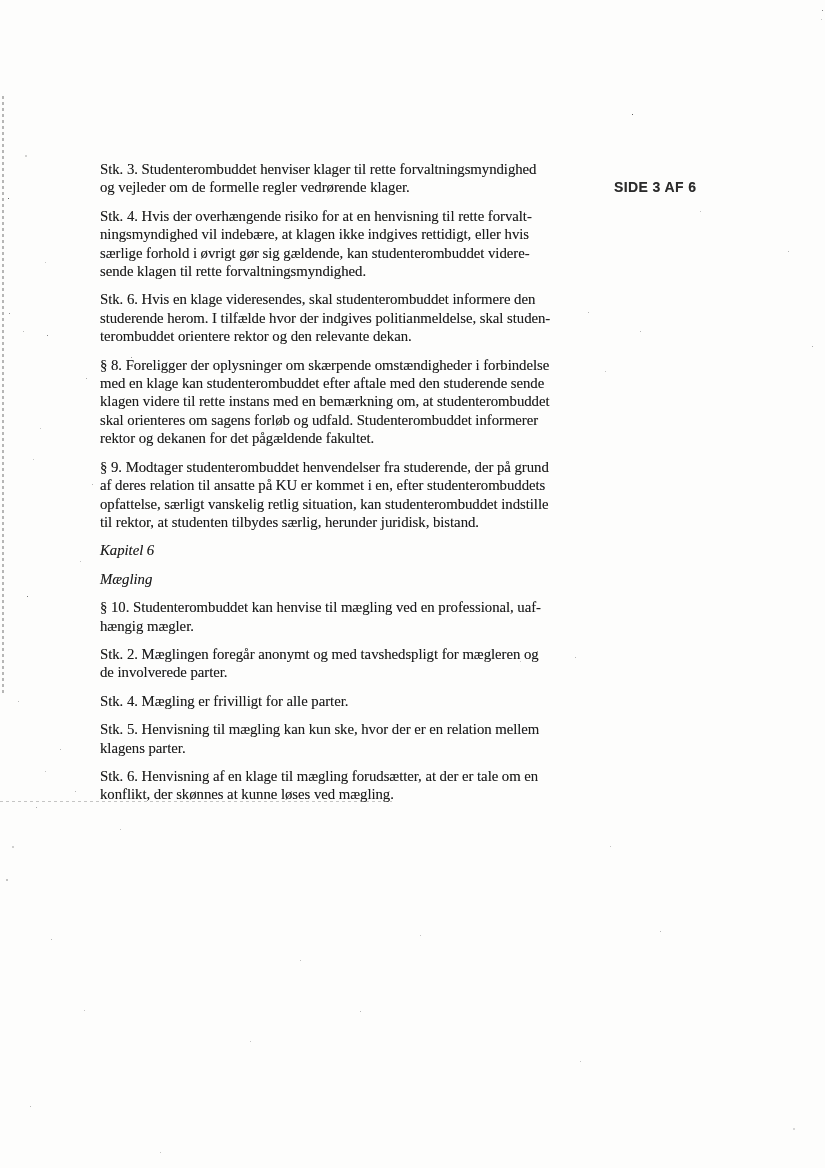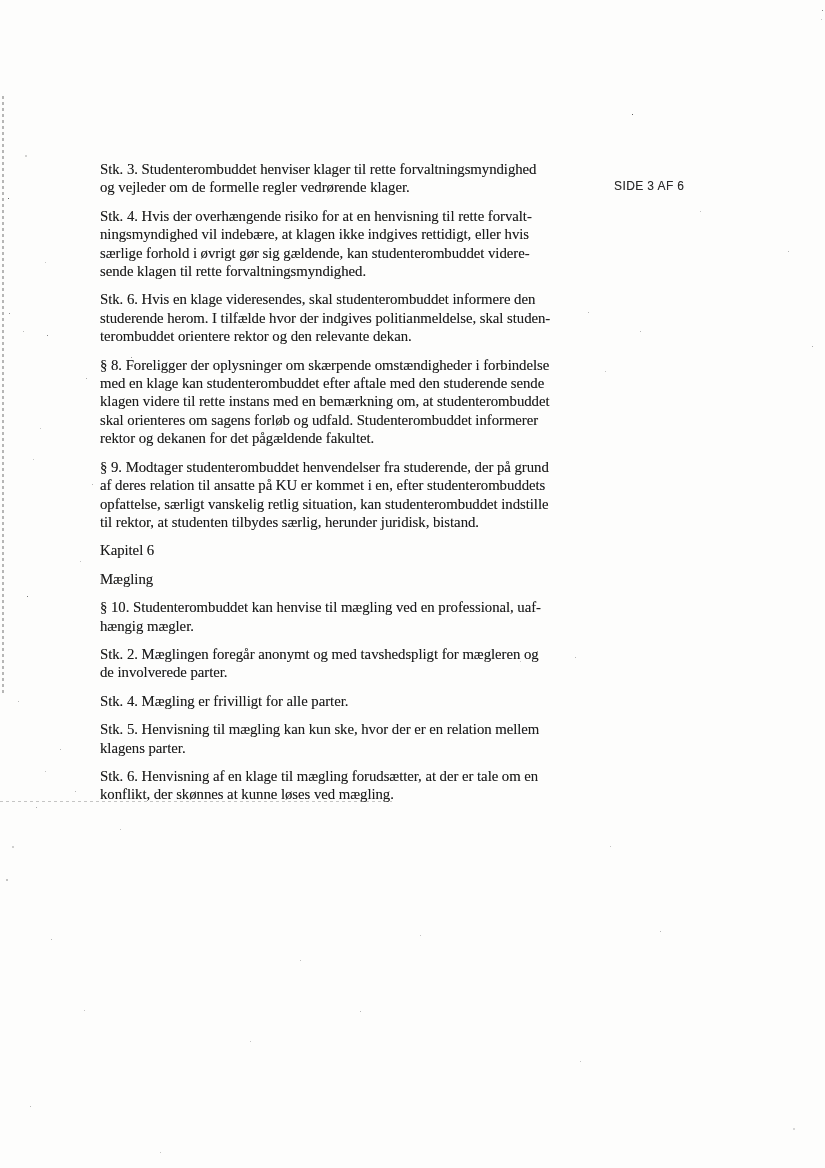--- a/index.html
+++ b/index.html
@@ -18,42 +18,42 @@
   }
   .page {
     position: absolute;
     inset: 0;
   }
   .page-label {
     position: absolute;
     left: 614px;
     top: 179px;
     font-family: "Liberation Sans", "DejaVu Sans", sans-serif;
-    font-size: 12px;
-    font-weight: normal;
+    font-size: 14px;
+    font-weight: bold;
     color: #2b2b2b;
     letter-spacing: 0.4px;
     text-shadow: 0 0 0.5px rgba(0,0,0,0.35);
   }
   .doc {
     position: absolute;
     left: 100px;
     top: 160px;
     width: 500px;
     color: var(--ink);
     font-size: 14.8px;
     line-height: 18.4px;
     letter-spacing: -0.05px;
     white-space: nowrap;
     text-shadow: 0 0 0.5px rgba(0,0,0,0.38);
   }
   .section { }
   .section:first-child { margin-top: 0; }
   p.para { margin: 0 0 10px 0; }
-  p.para.heading { }
+  p.para.heading { font-style: italic; }
   
   .artifact-vline {
     position: absolute;
     left: 2px;
     top: 96px;
     width: 2px;
     height: 600px;
     background: repeating-linear-gradient(to bottom,
       rgba(70,70,70,0.7) 0px, rgba(70,70,70,0.7) 3px,
       rgba(70,70,70,0) 3px, rgba(70,70,70,0) 6px);

